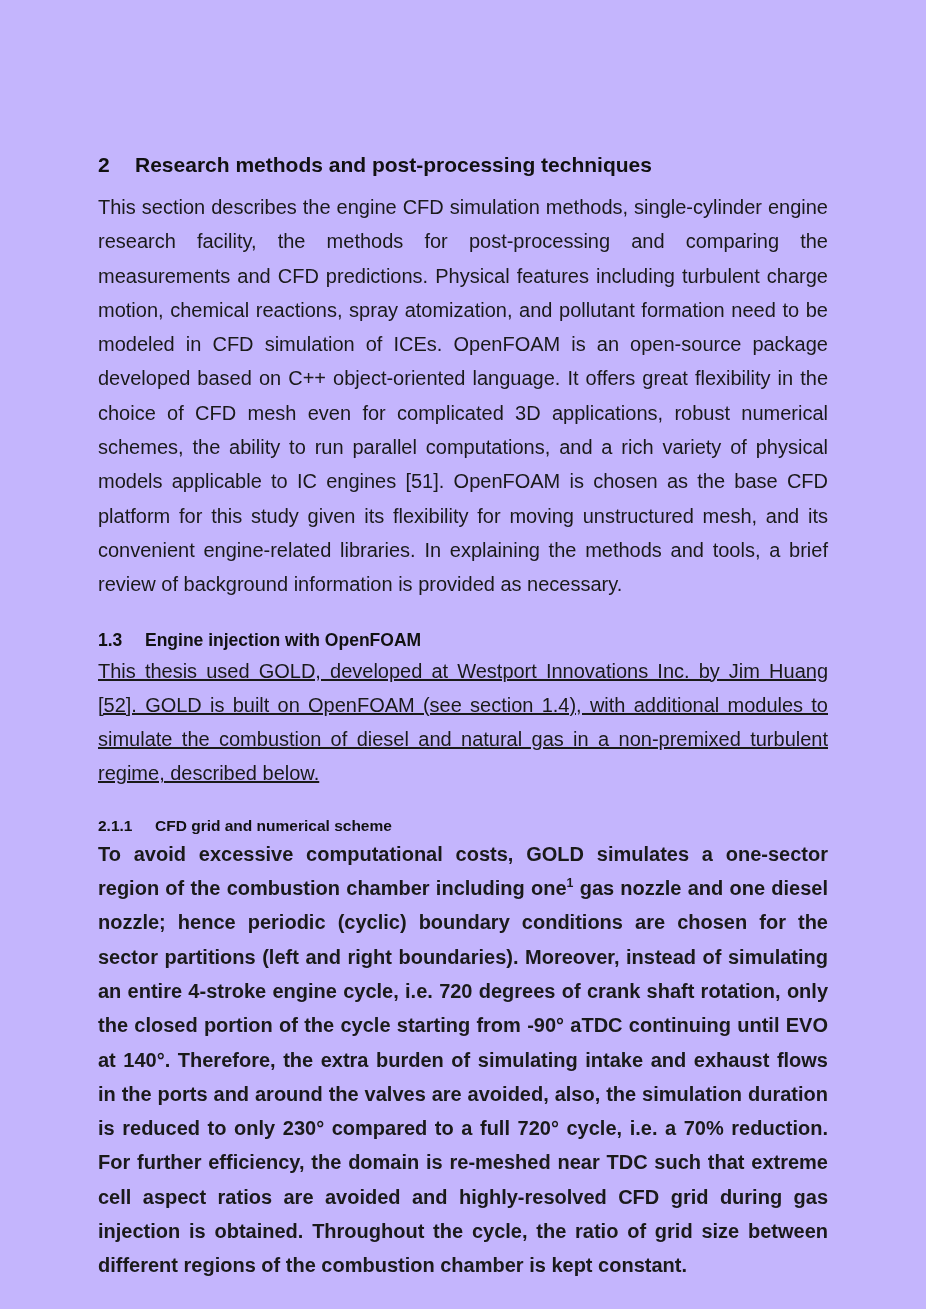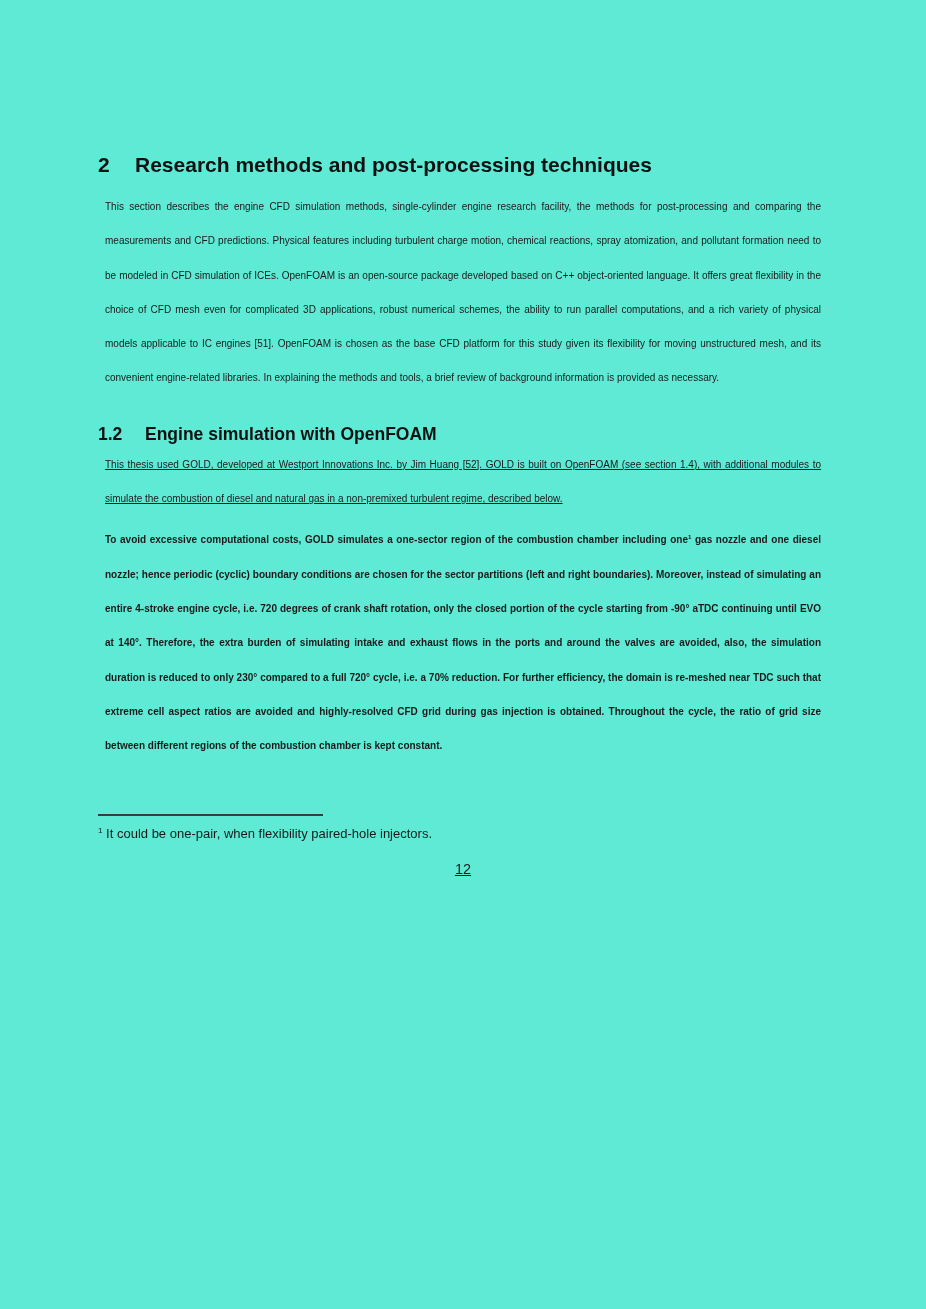--- a/index.html
+++ b/index.html
@@ -4,21 +4,21 @@
 <style>
   html, body {
     margin: 0;
     padding: 0;
     background: #ffffff;
   }
   .page {
     position: relative;
     width: 926px;
     height: 1309px;
-    background: #5eead4;
+    background: #c4b5fd;
     font-family: "Liberation Sans", sans-serif;
     color: #1a1a1a;
     overflow: hidden;
   }
   .content {
     position: absolute;
     left: 98px;
     top: 0;
     width: 730px;
   }
@@ -49,22 +49,22 @@
     font-size: 15.5px;
     line-height: 22px;
     font-weight: bold;
     color: #111111;
   }
   h3.sec3 .num {
     display: inline-block;
     width: 57px;
   }
   p.body-para {
-    margin: 7px;
-    font-size: 10px;
+    margin: 0;
+    font-size: 20px;
     line-height: 34.3px;
     text-align: justify;
   }
   p.body-para.p1 { margin-top: 10px; }
   p.body-para.p2 { margin-top: 2px; text-decoration: underline; }
   p.body-para.p3 { margin-top: 0; font-weight: bold; }
   sup {
     font-size: 0.62em;
     line-height: 0;
     vertical-align: super;
@@ -96,25 +96,28 @@
 <div class="page">
   <div class="content">
 
     <h1 class="sec1">
       <span class="num">2</span><span>Research methods and post-processing techniques</span>
     </h1>
 
     <p class="body-para p1">This section describes the engine CFD simulation methods, single-cylinder engine research facility, the methods for post-processing and comparing the measurements and CFD predictions. Physical features including turbulent charge motion, chemical reactions, spray atomization, and pollutant formation need to be modeled in CFD simulation of ICEs. OpenFOAM is an open-source package developed based on C++ object-oriented language. It offers great flexibility in the choice of CFD mesh even for complicated 3D applications, robust numerical schemes, the ability to run parallel computations, and a rich variety of physical models applicable to IC engines [51]. OpenFOAM is chosen as the base CFD platform for this study given its flexibility for moving unstructured mesh, and its convenient engine-related libraries. In explaining the methods and tools, a brief review of background information is provided as necessary.</p>
 
     <h2 class="sec2">
-      <span class="num">1.2</span><span>Engine simulation with OpenFOAM</span>
+      <span class="num">1.3</span><span>Engine injection with OpenFOAM</span>
     </h2>
 
     <p class="body-para p2">This thesis used GOLD, developed at Westport Innovations Inc. by Jim Huang [52]. GOLD is built on OpenFOAM (see section 1.4), with additional modules to simulate the combustion of diesel and natural gas in a non-premixed turbulent regime, described below.</p>
 
+    <h3 class="sec3">
+      <span class="num">2.1.1</span><span>CFD grid and numerical scheme</span>
+    </h3>
 
     <p class="body-para p3"><span>To avoid excessive computational costs, GOLD simulates a one-sector region of the combustion chamber including one</span><sup>1</sup><span> gas nozzle and one diesel nozzle; hence periodic (cyclic) boundary conditions are chosen for the sector partitions (left and right boundaries). Moreover, instead of simulating an entire 4-stroke engine cycle, i.e. 720 degrees of crank shaft rotation, only the closed portion of the cycle starting from -90° aTDC continuing until EVO at 140°. Therefore, the extra burden of simulating intake and exhaust flows in the ports and around the valves are avoided, also, the simulation duration is reduced to only 230° compared to a full 720° cycle, i.e. a 70% reduction. For further efficiency, the domain is re-meshed near TDC such that extreme cell aspect ratios are avoided and highly-resolved CFD grid during gas injection is obtained. Throughout the cycle, the ratio of grid size between different regions of the combustion chamber is kept constant.</span></p>
 
     <div class="footnote-sep"></div>
 
     <p class="footnote"><sup>1</sup> <span>It could be one-pair, when flexibility paired-hole injectors.</span></p>
 
     <div class="page-number">12</div>
 
   </div>

